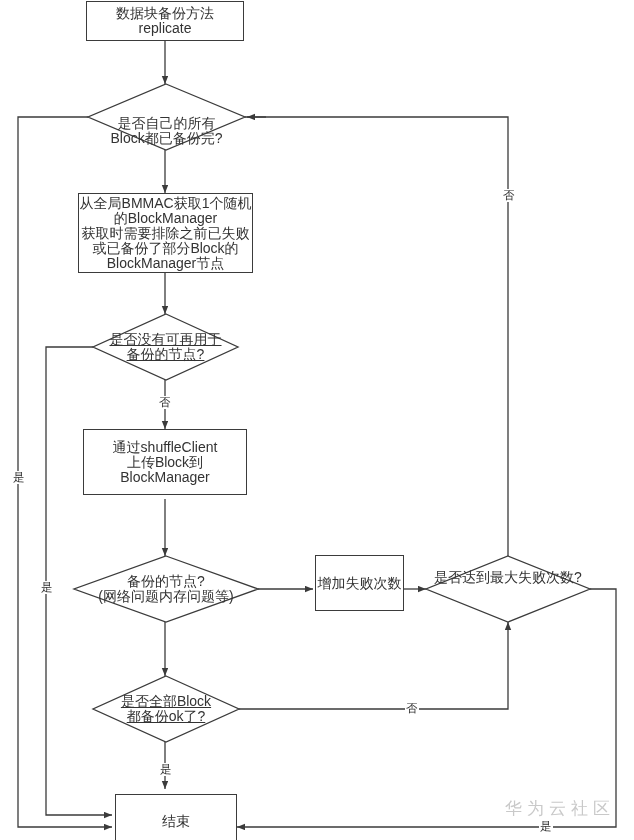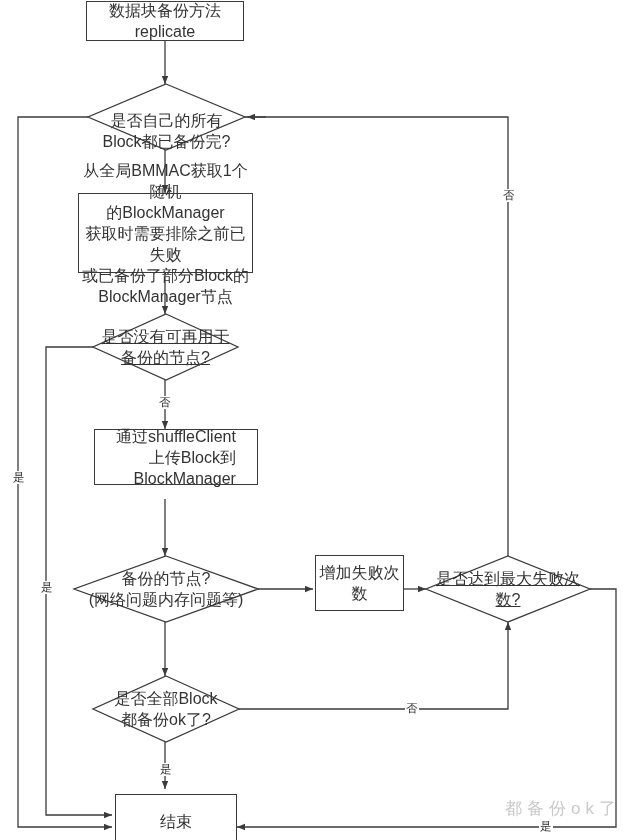--- a/index.html
+++ b/index.html
@@ -22,22 +22,22 @@
     height: 840px;
   }
   .node {
     position: absolute;
     box-sizing: border-box;
     display: flex;
     align-items: center;
     justify-content: center;
     text-align: center;
     color: #333333;
-    font-size: 16px;
-    line-height: 21px;
+    font-size: 14px;
+    line-height: 15px;
     white-space: pre-line;
     z-index: 3;
   }
   .box {
     border: 1.3px solid #3b3b3b;
     background: #ffffff;
   }
   .edge-label {
     position: absolute;
     color: #2f2f2f;
@@ -112,49 +112,49 @@
 
 <div class="node box" style="left:86px; top:1px; width:158px; height:40px;">数据块备份方法
 replicate</div>
 
 <div class="node box" style="left:78px; top:193px; width:175px; height:80px;">从全局BMMAC获取1个随机
 的BlockManager
 获取时需要排除之前已失败
 或已备份了部分Block的
 BlockManager节点</div>
 
-<div class="node box" style="left:94px; top:429px; width:164px; height:56px;text-align:right;">通过shuffleClient
+<div class="node box" style="left:83px; top:429px; width:164px; height:66px;">通过shuffleClient
 上传Block到
 BlockManager</div>
 
 <div class="node box" style="left:315px; top:555px; width:89px; height:56px;">增加失败次数</div>
 
 <div class="node box" style="left:115px; top:794px; width:122px; height:54px;">结束</div>
 
 <div class="node" style="left:88px; top:98px; width:157px; height:66px;">是否自己的所有
 Block都已备份完?</div>
 
 <div class="node" style="left:93px; top:314px; width:145px; height:66px;text-decoration:underline;">是否没有可再用于
 备份的节点?</div>
 
 <div class="node" style="left:74px; top:556px; width:184px; height:66px;">备份的节点?
 (网络问题内存问题等)</div>
 
-<div class="node" style="left:426px; top:556px; width:164px; height:66px;text-decoration:underline;">是否达到最大失败次数?</div>
+<div class="node" style="left:426px; top:544px; width:164px; height:66px;">是否达到最大失败次数?</div>
 
-<div class="node" style="left:93px; top:676px; width:146px; height:66px;">是否全部Block
+<div class="node" style="left:93px; top:676px; width:146px; height:66px;text-decoration:underline;">是否全部Block
 都备份ok了?</div>
 
 <div class="edge-label" style="left:12px; top:471px;">是</div>
 
 <div class="edge-label" style="left:502px; top:189px;">否</div>
 
 <div class="edge-label" style="left:158px; top:396px;">否</div>
 
 <div class="edge-label" style="left:40px; top:581px;">是</div>
 
 <div class="edge-label" style="left:405px; top:702px;">否</div>
 
 <div class="edge-label" style="left:159px; top:763px;">是</div>
 
 <div class="edge-label" style="left:539px; top:820px;">是</div>
 
-<div class="watermark" style="left:505px; top:797px;">都备份ok了</div>
+<div class="watermark" style="left:505px; top:797px;">华为云社区</div>
 
 </body></html>

